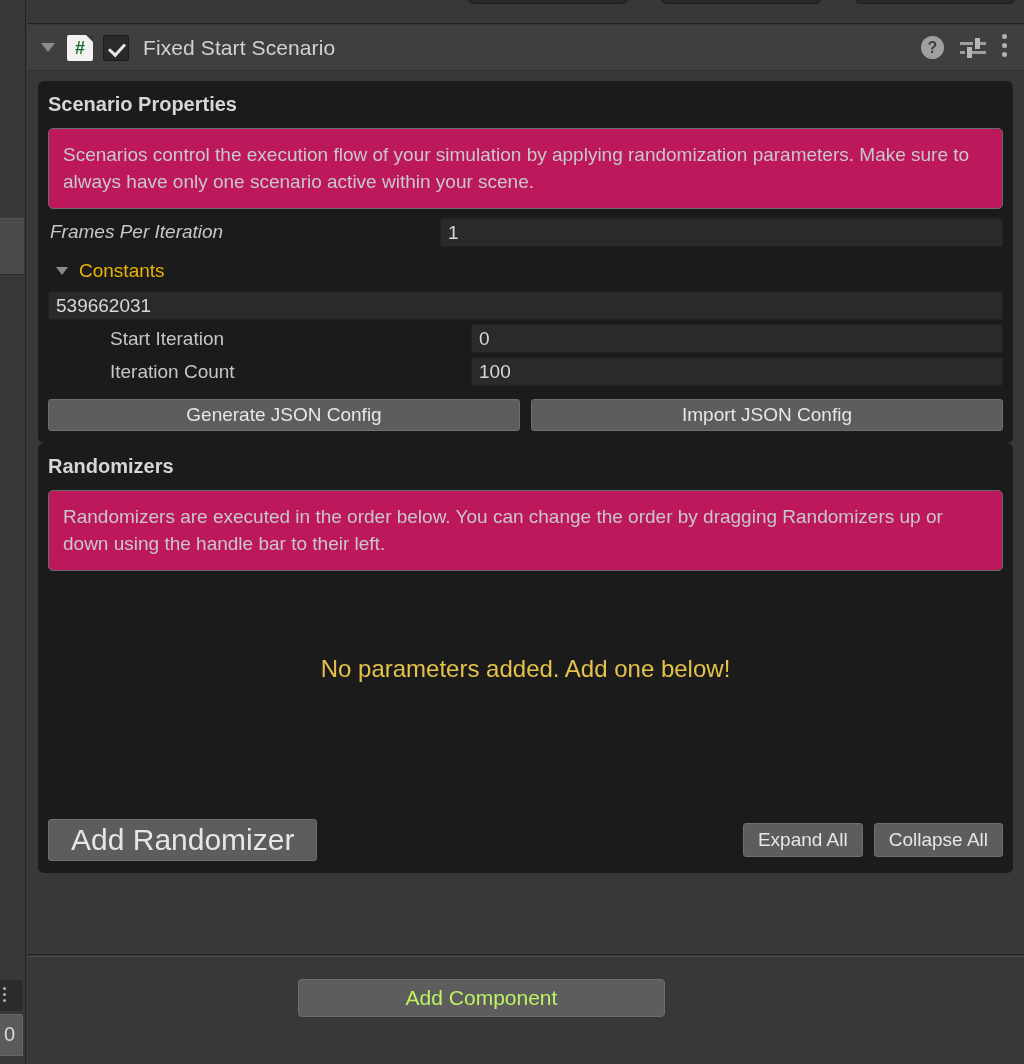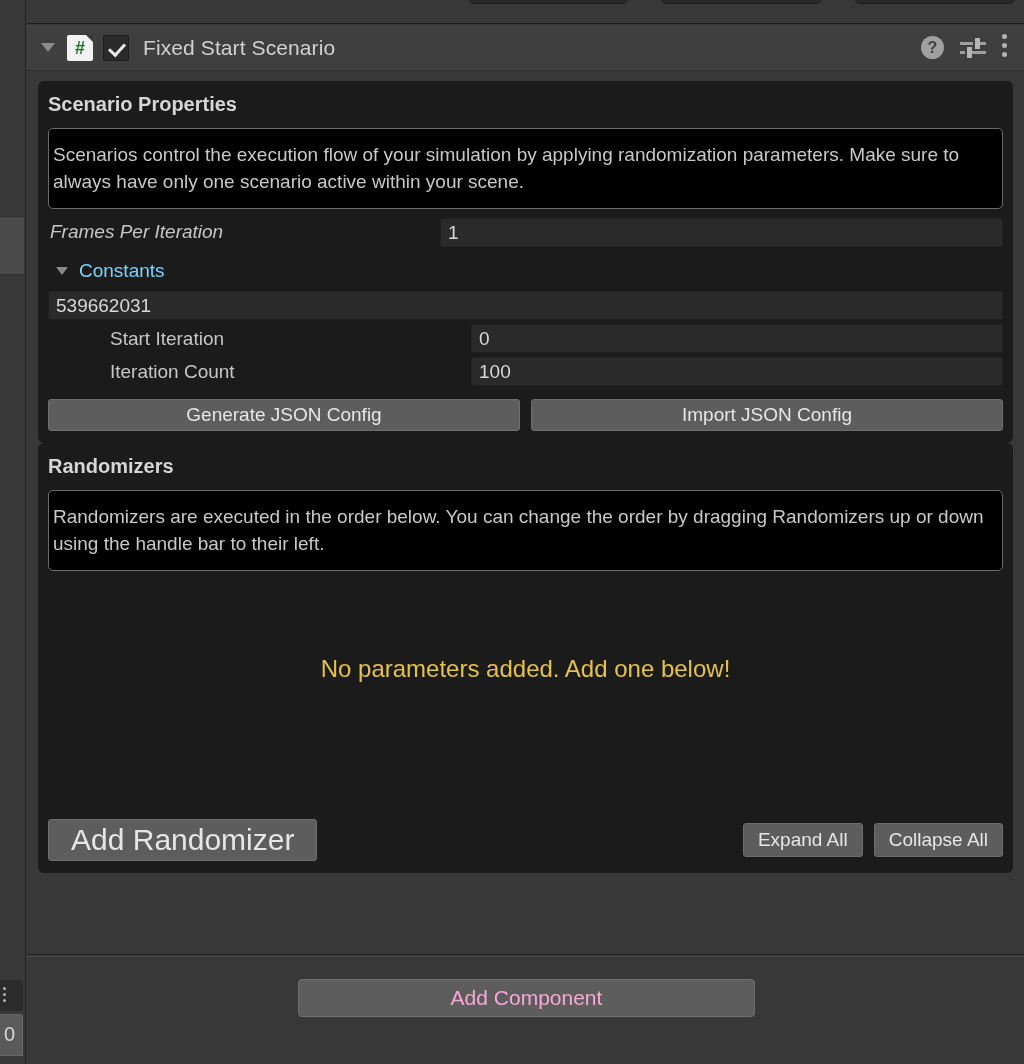--- a/index.html
+++ b/index.html
@@ -231,22 +231,22 @@
   .panel-title {
     font-size: 20px;
     font-weight: bold;
     color: #d6d6d6;
     margin: 0 0 12px 0;
     padding-left: 0;
   }
   .helpbox {
     border: 1px solid #6b6b6b;
     border-radius: 5px;
-    background: #000000;
-    padding: 12px 14px 13px 4px;
+    background: #be185d;
+    padding: 12px 14px 13px 14px;
     font-size: 19px;
     line-height: 27px;
     color: #c8c8c8;
   }
 
   
   .prop-row {
     display: flex;
     align-items: center;
     height: 30px;
@@ -283,21 +283,21 @@
     padding-left: 8px;
     cursor: pointer;
   }
   #constants-foldout .tri {
     width: 0; height: 0;
     border-left: 6px solid transparent;
     border-right: 6px solid transparent;
     border-top: 8px solid #8a8a8a;
     margin-right: 11px;
   }
-  #constants-foldout .lbl { font-size: 19px; color: #7dd3fc; }
+  #constants-foldout .lbl { font-size: 19px; color: #eab308; }
 
   .constants-row .prop-label { width: 423px; padding-left: 62px; box-sizing: border-box; }
   .constants-row .prop-field { flex: 1 1 auto; }
   .constants-row { margin-top: 4px; height: 29px; }
 
   
   .btn-row {
     display: flex;
     gap: 11px;
     margin-top: 13px;
@@ -354,25 +354,25 @@
     position: absolute;
     left: 27px; top: 956px;
     width: 997px; height: 108px;
     background: #383838;
     border-top: 1px solid #484848;
     box-sizing: border-box;
   }
   #add-component-button {
     position: absolute;
     left: 271px; top: 22px;
-    width: 457px; height: 38px;
+    width: 367px; height: 38px;
     background: #5d5d5d;
     border: 1px solid #6e6e6e;
     border-radius: 4px;
-    color: #f9a8d4;
+    color: #bef264;
     font-size: 21px;
     line-height: 36px;
     text-align: center;
     box-sizing: border-box;
     cursor: pointer;
   }
 </style>
 </head>
 <body>
 

